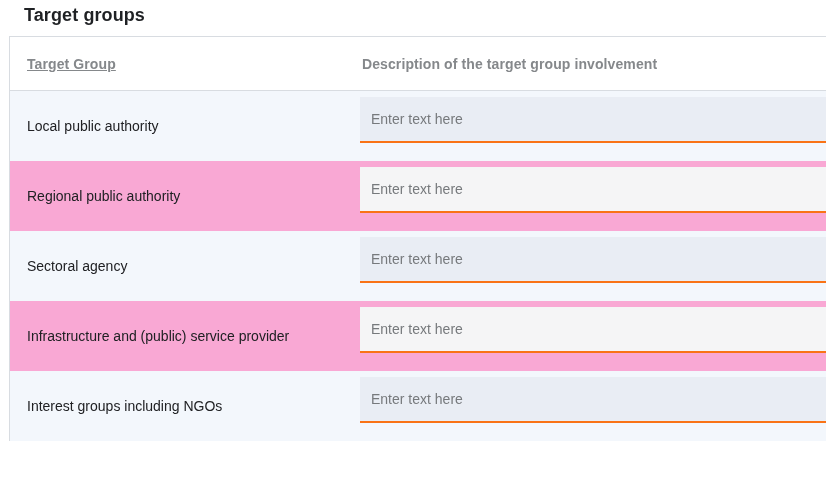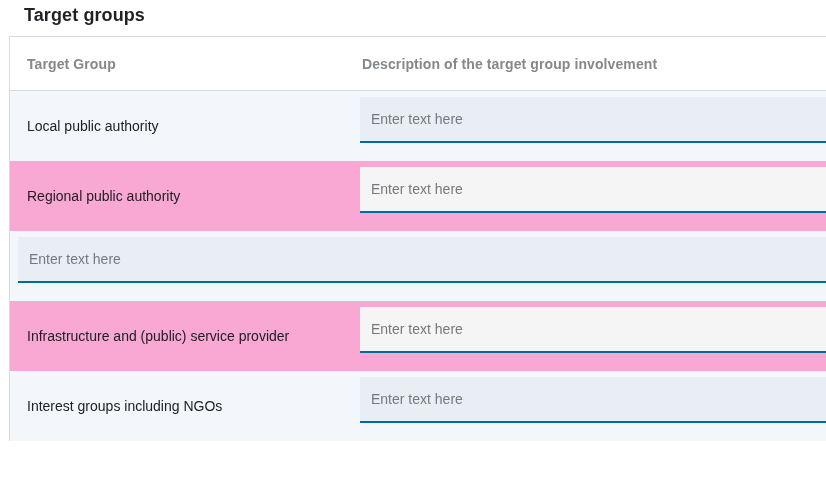--- a/index.html
+++ b/index.html
@@ -47,20 +47,21 @@
   .col-header {
     font-size: 14px;
     font-weight: 600;
     color: #85888b;
     letter-spacing: 0.1px;
   }
   .col1 {
     width: 342px;
     flex: 0 0 342px;
     padding-left: 17px;
+    text-decoration: underline;
   }
   .col2 {
     flex: 1 1 auto;
     padding-left: 10px;
   }
   .tg-row {
     display: flex;
     height: 70px;
     background: #f9a8d4;
   }
@@ -78,21 +79,21 @@
   }
   .cell-input {
     flex: 1 1 auto;
     padding: 6px 0 0 8px;
   }
   .desc-input {
     display: block;
     width: 100%;
     height: 46px;
     border: none;
-    border-bottom: 2px solid #0369a1;
+    border-bottom: 2px solid #f97316;
     border-radius: 0;
     background: #f5f5f6;
     padding: 0 10px 0 11px;
     font-family: "Liberation Sans", sans-serif;
     font-size: 14px;
     color: #202124;
     outline: none;
   }
   .tg-row.alt .desc-input {
     background: #e9edf4;
@@ -125,20 +126,21 @@
     </div>
 
     <div class="tg-row">
       <div class="cell-label">Regional public authority</div>
       <div class="cell-input">
         <input type="text" class="desc-input" placeholder="Enter text here" style="">
       </div>
     </div>
 
     <div class="tg-row alt">
+      <div class="cell-label">Sectoral agency</div>
       <div class="cell-input">
         <input type="text" class="desc-input" placeholder="Enter text here" style="">
       </div>
     </div>
 
     <div class="tg-row">
       <div class="cell-label">Infrastructure and (public) service provider</div>
       <div class="cell-input">
         <input type="text" class="desc-input" placeholder="Enter text here" style="">
       </div>

